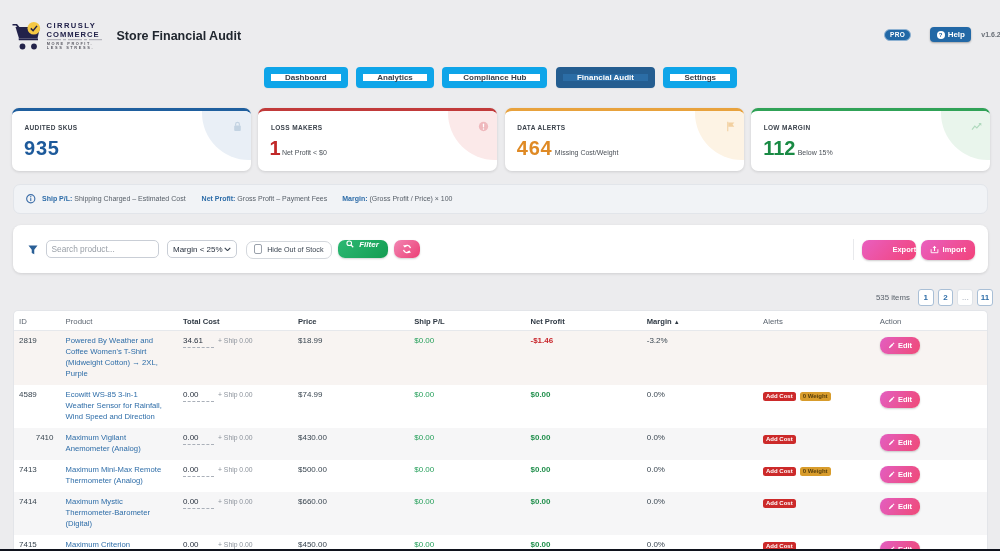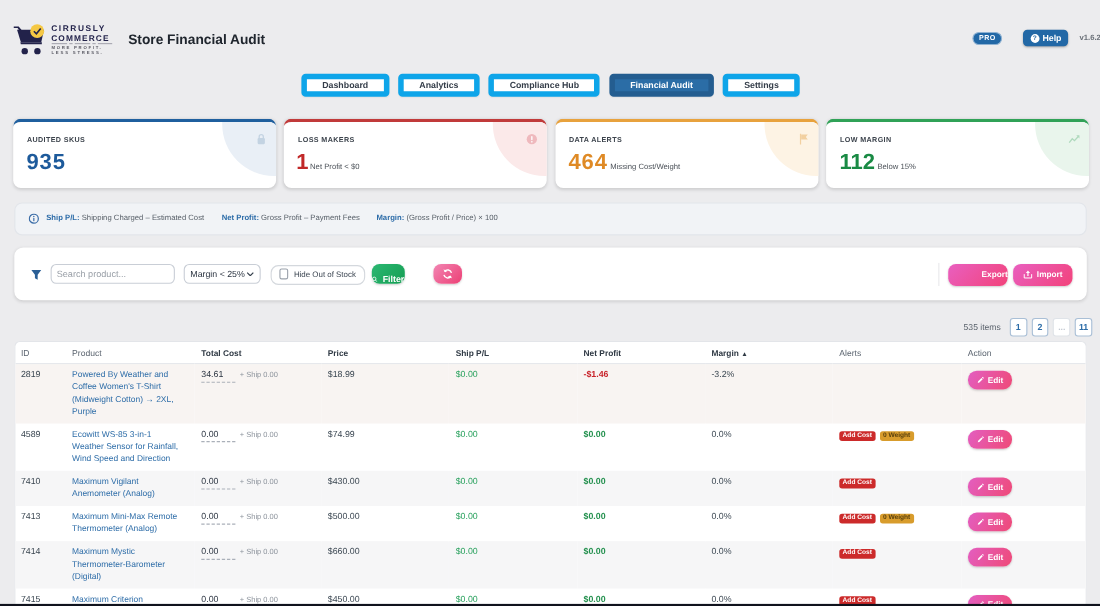--- a/index.html
+++ b/index.html
@@ -10,21 +10,21 @@
 .logo { position:absolute; left:11px; top:10px; }
 h1.title { position:absolute; left:116.5px; top:29px; font-size:12.5px; font-weight:700; color:#20262e; }
 .hdr-right { position:absolute; left:884px; top:27px; display:flex; align-items:center; }
 .pro { background:#2268a6; color:#fff; font-size:6.5px; font-weight:700; letter-spacing:0.4px; border:1px solid #8fb2d2; border-radius:7px; padding:3px 5px; height:12px; display:flex; align-items:center; }
 .helpbtn { background:#2268a6; color:#fff; font-size:8px; font-weight:700; border-radius:4px; height:15px; width:41px; display:flex; align-items:center; justify-content:center; gap:3px; margin-left:19px; box-shadow:0 1px 2px rgba(0,0,0,.3); }
 .helpq { width:8px; height:8px; border-radius:50%; background:#fff; color:#2268a6; font-size:6px; font-weight:700; display:flex; align-items:center; justify-content:center; }
 .ver { color:#696f77; font-size:7px; font-weight:700; margin-left:10px; }
 
 
 .nav { position:absolute; top:66.5px; left:0; width:1001px; display:flex; justify-content:center; gap:8.5px; }
-.nav .btn { background:#fff; border:5px solid #0ea5e9; border-radius:4px; color:#343d49; font-size:8px; font-weight:700; height:21.5px; padding:0 14px; display:flex; align-items:center; box-shadow:0 1px 1px rgba(0,0,0,.04); }
+.nav .btn { background:#fff; border:7px solid #0ea5e9; border-radius:4px; color:#343d49; font-size:8px; font-weight:700; height:21.5px; padding:0 14px; display:flex; align-items:center; box-shadow:0 1px 1px rgba(0,0,0,.04); }
 .nav .btn.active { background:#2b6da6; border-color:#245d90; color:#fff; }
 
 
 .cards { position:absolute; top:107.5px; left:12px; width:978px; display:flex; gap:7.5px; }
 .card { position:relative; flex:1; height:63.5px; background:#fff; border-radius:7px; border-top:3px solid; box-shadow:0 1px 3px rgba(0,0,0,.13); overflow:hidden; }
 .card .qc { position:absolute; top:-45px; right:-45px; width:94px; height:94px; border-radius:50%; }
 .card .lbl { position:absolute; left:12.5px; top:13px; font-size:6.5px; font-weight:700; letter-spacing:0.35px; color:#3c434c; }
 .card .num { position:absolute; left:12px; top:27px; font-size:20px; font-weight:700; letter-spacing:0.8px; line-height:20px; }
 .card .sub { position:absolute; font-size:7px; color:#4b5158; top:38px; }
 .card .ic { position:absolute; top:10px; right:8px; width:11px; height:11px; }
@@ -36,21 +36,21 @@
 
 .infobar { position:absolute; top:184px; left:13px; width:975px; height:29.5px; background:#f1f3f6; border:1px solid #e2e5ea; border-radius:7px; display:flex; align-items:center; font-size:7px; color:#565e67; }
 .infobar .term { color:#2d6ca8; font-weight:700; }
 
 
 .toolbar { position:absolute; top:224.5px; left:13px; width:975px; height:48.5px; background:#fff; border-radius:8px; box-shadow:0 1px 3px rgba(0,0,0,.12); white-space:nowrap; }
 .srch { position:absolute; left:32.5px; top:15.5px; width:113px; height:18px; border:1px solid #c9ced6; border-radius:5px; font-size:8.3px; color:#9aa0a8; padding-left:5px; display:flex; align-items:center; background:#fff; }
 .dd { position:absolute; left:154px; top:15.5px; width:70px; height:18px; border:1px solid #c9ced6; border-radius:5px; font-size:8px; color:#2a3340; padding:0 5px; display:flex; align-items:center; justify-content:space-between; background:#fff; }
 .chk { position:absolute; left:232.5px; top:16.5px; width:86px; height:17.6px; border:1px solid #d4d8dd; border-radius:7px; font-size:7.2px; color:#3a4450; padding:0 7px; display:flex; align-items:center; gap:5px; background:#fff; }
 .chk .box { width:9.5px; height:9.5px; border:1px solid #9aa1ab; border-radius:2px; background:#fff; margin-top:-2px; }
-.fbtn { position:absolute; left:324.5px; top:15.5px; width:30px; height:18px; border-radius:7px; background:linear-gradient(135deg,#2cb873,#149d52); color:#fff; font-size:8px; font-weight:700; display:flex; align-items:flex-end; justify-content:center; gap:5px; box-shadow:0 1px 2px rgba(0,0,0,.18); }
+.fbtn { position:absolute; left:324.5px; top:15.5px; width:50px; height:18px; border-radius:7px; background:linear-gradient(135deg,#2cb873,#149d52); color:#fff; font-size:8px; font-weight:700; display:flex; align-items:flex-start; justify-content:center; gap:5px; box-shadow:0 1px 2px rgba(0,0,0,.18);font-style:italic; }
 .rbtn { position:absolute; left:380.5px; top:15.5px; height:18px; width:26px; border-radius:7px; background:linear-gradient(135deg,#f286b4,#ec3f74); display:flex; align-items:center; justify-content:center; box-shadow:0 1px 2px rgba(0,0,0,.18); }
 .sep { position:absolute; left:839.5px; top:14px; width:1px; height:21px; background:#e8e9ec; }
 .pinkbtn { position:absolute; top:15.3px; width:53.5px; height:20px; border-radius:7px; background:linear-gradient(135deg,#e95fc0,#f2437a); color:#fff; font-size:7.5px; font-weight:700; display:flex; align-items:center; justify-content:center; gap:4px; box-shadow:0 1px 2px rgba(0,0,0,.2); }
 
 
 .pagerow { position:absolute; top:288.5px; left:4px; width:989px; height:17px; display:flex; justify-content:flex-end; align-items:center; }
 .pagerow .cnt { font-size:7.8px; color:#59616b; margin-right:4px; }
 .pg { width:15.8px; height:17px; border:1px solid #a9bfd6; border-radius:3px; background:#fff; color:#2d6da8; font-size:8px; font-weight:700; display:flex; align-items:center; justify-content:center; margin-left:4px; }
 .pg.dots { border-color:#dfe3e8; color:#c3c9d2; }
 
@@ -249,21 +249,21 @@
     <td>$74.99</td>
     <td><span class="grn">$0.00</span></td>
     <td><span class="grnb">$0.00</span></td>
     <td>0.0%</td>
     <td><span class="badge-r">Add Cost</span><span class="badge-y">0 Weight</span></td>
     <td><span class="editbtn"><svg width="7" height="7" viewBox="0 0 16 16">
                 <path fill="#fff" d="M12.3 1.2l2.5 2.5-1.6 1.6-2.5-2.5zM9.8 3.7l2.5 2.5-7 7L2 14l.8-3.3z"></path>
               </svg>Edit</span></td>
   </tr>
   <tr class="odd">
-    <td style="padding-left:5px;">7410</td>
+    <td style="padding-left:5px;text-align:right;">7410</td>
     <td><span class="plink">Maximum Vigilant<br>Anemometer (Analog)</span></td>
     <td><span class="tc">0.00</span><span class="ship">+ Ship 0.00</span></td>
     <td>$430.00</td>
     <td><span class="grn">$0.00</span></td>
     <td><span class="grnb">$0.00</span></td>
     <td>0.0%</td>
     <td><span class="badge-r">Add Cost</span></td>
     <td><span class="editbtn"><svg width="7" height="7" viewBox="0 0 16 16">
                 <path fill="#fff" d="M12.3 1.2l2.5 2.5-1.6 1.6-2.5-2.5zM9.8 3.7l2.5 2.5-7 7L2 14l.8-3.3z"></path>
               </svg>Edit</span></td>

